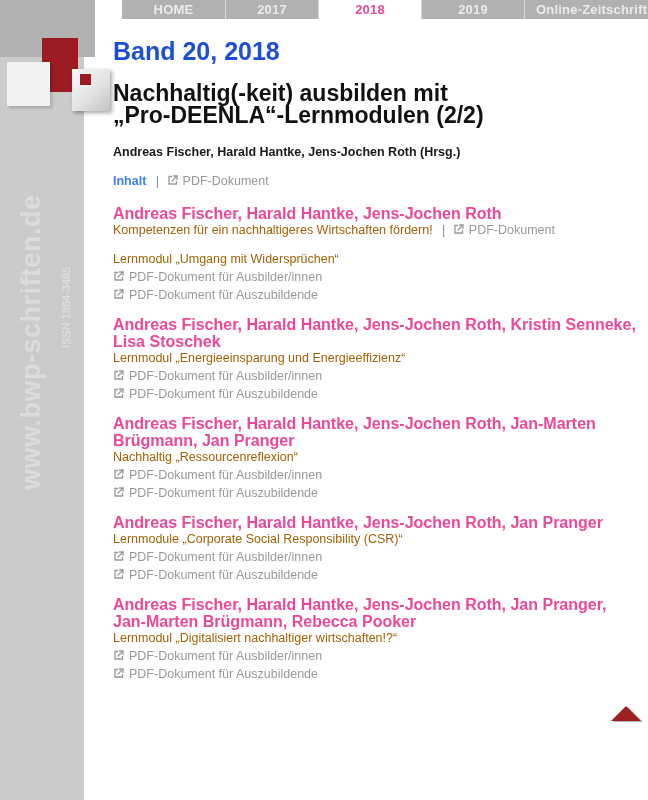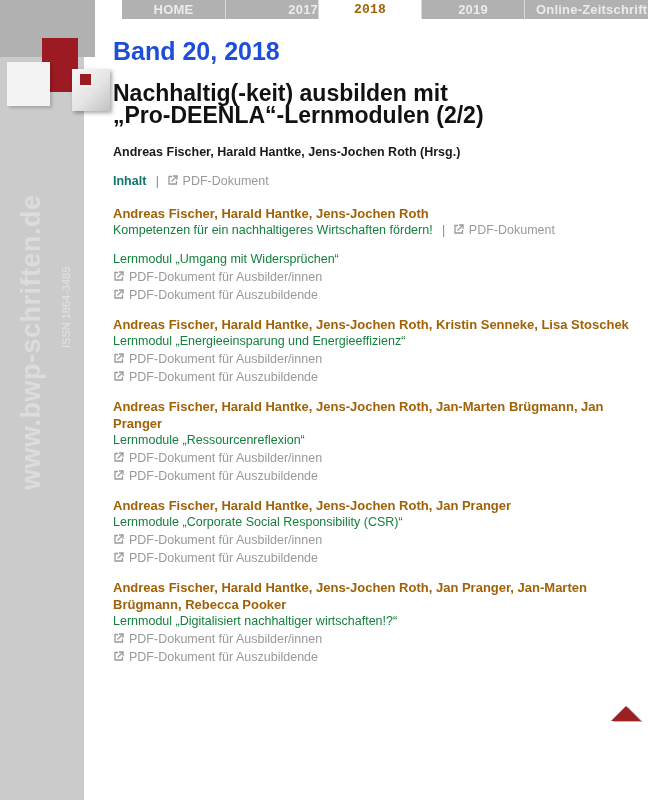--- a/index.html
+++ b/index.html
@@ -6,24 +6,24 @@
   .stage{position:relative;width:648px;height:800px;overflow:hidden;background:#fff;
          font-family:"Liberation Sans","DejaVu Sans",sans-serif;}
 
   
   .nav{position:absolute;left:122px;top:0;width:526px;height:19px;display:flex;
        background:#b1b1b1;}
   .nav-tab{height:19px;line-height:19px;text-align:center;font-size:13px;font-weight:bold;
            color:#ebebeb;letter-spacing:.2px;cursor:pointer;overflow:hidden;white-space:nowrap;
            border-left:1px solid #d8d8d8;box-sizing:border-box;}
   .nav-tab:first-child{border-left:none;}
-  .nav-tab.w1{width:103px;} .nav-tab.w2{width:93px;text-align:right;} .nav-tab.w3{width:103px;}
+  .nav-tab.w1{width:103px;} .nav-tab.w2{width:93px;} .nav-tab.w3{width:103px;}
   .nav-tab.w4{width:103px;}
   .nav-tab.w5{width:124px;text-align:left;padding-left:11px;}
-  .nav-tab.active{background:#ffffff;color:#a16207;font-family:Liberation Mono, monospace;}
+  .nav-tab.active{background:#ffffff;color:#ec4899;}
 
   
   .sidebar{position:absolute;left:0;top:0;width:84px;height:800px;background:#cbcbcb;}
   .sidebar-top{position:absolute;left:0;top:0;width:95px;height:57px;background:#b1b1b1;}
   .logo{position:absolute;left:0;top:0;width:120px;height:170px;cursor:pointer;}
   .logo .sq-red{position:absolute;left:42px;top:38px;width:36px;height:54px;background:#9c1b22;}
   .logo .sq-white{position:absolute;left:7px;top:62px;width:43px;height:44px;background:#f3f3f3;
         box-shadow:2px 2px 3px rgba(0,0,0,.18);}
   .logo .sq-bevel{position:absolute;left:72px;top:69px;width:38px;height:42px;
         background:linear-gradient(135deg,#f8f8f8 0%,#e4e4e4 55%,#c2c2c2 100%);
@@ -36,27 +36,27 @@
   .v-issn{position:absolute;left:60px;top:348px;width:90px;transform:rotate(-90deg);
         transform-origin:0 0;font-size:11px;color:#e2e2e2;white-space:nowrap;}
 
   
   .content{position:absolute;left:113px;top:36px;width:527px;color:#1a1a1a;}
   .content h1{margin:0 0 16px 0;font-size:25px;line-height:30px;font-weight:bold;color:#1d4ed8;}
   .content h2{margin:0 0 18px 0;font-size:23px;line-height:22px;font-weight:bold;color:#111;}
   .editors{font-size:12.5px;font-weight:bold;line-height:17px;margin-bottom:12px;}
   .row{font-size:12.5px;line-height:17px;}
   .inhalt-row{margin-bottom:15px;}
-  .bold-black{font-weight:bold;color:#0f766e;}
+  .bold-black{font-weight:bold;color:#3b82f6;}
   .sep{color:#8a8a8a;margin:0 4px 0 6px;}
   .pdf-link{color:#999;cursor:pointer;text-decoration:none;text-align:center;}
   .pdf-icon{display:inline-block;vertical-align:-1px;margin-right:4px;}
   .entry{margin-bottom:12px;}
-  .entry .authors{font-weight:bold;color:#a16207;font-size:13px;line-height:17px;}
-  .entry .title{color:#15803d;font-size:12.5px;line-height:17px;cursor:pointer;}
+  .entry .authors{font-weight:bold;color:#ec4899;font-size:16px;line-height:17px;}
+  .entry .title{color:#a16207;font-size:12.5px;line-height:17px;cursor:pointer;}
   .entry .plink{font-size:12.5px;line-height:17px;margin-top:1px;}
 
   
   .totop{position:absolute;left:611px;top:706px;width:0;height:0;cursor:pointer;
          border-left:15px solid transparent;border-right:15px solid transparent;
          border-bottom:15px solid #9c2022;
          filter:drop-shadow(2px 1px 0 #b5b5b5);}
 </style>
 </head>
 <body>
@@ -154,21 +154,21 @@
           <svg class="pdf-icon" width="12" height="12" viewBox="0 0 12 12" fill="none" stroke="#999" stroke-width="1.3">
             <path d="M5 2.5 H2 V10 H9.5 V7"></path>
               <path d="M4.5 7.5 L10 2"></path>
               <path d="M6 2 H10 V6"></path>
           </svg><span>PDF-Dokument für Auszubildende</span></span>
       </div>
     </div>
 
     <div class="entry">
       <div class="authors">Andreas Fischer, Harald Hantke, Jens-Jochen Roth, Jan-Marten Brügmann, Jan Pranger</div>
-      <div class="title">Lernmodule „Ressourcenreflexion“</div>
+      <div class="title">Nachhaltig „Ressourcenreflexion“</div>
       <div class="plink">
         <span class="pdf-link">
           <svg class="pdf-icon" width="12" height="12" viewBox="0 0 12 12" fill="none" stroke="#999" stroke-width="1.3">
             <path d="M5 2.5 H2 V10 H9.5 V7"></path>
               <path d="M4.5 7.5 L10 2"></path>
               <path d="M6 2 H10 V6"></path>
           </svg><span>PDF-Dokument für Ausbilder/innen</span></span>
       </div>
       <div class="plink">
         <span class="pdf-link">

